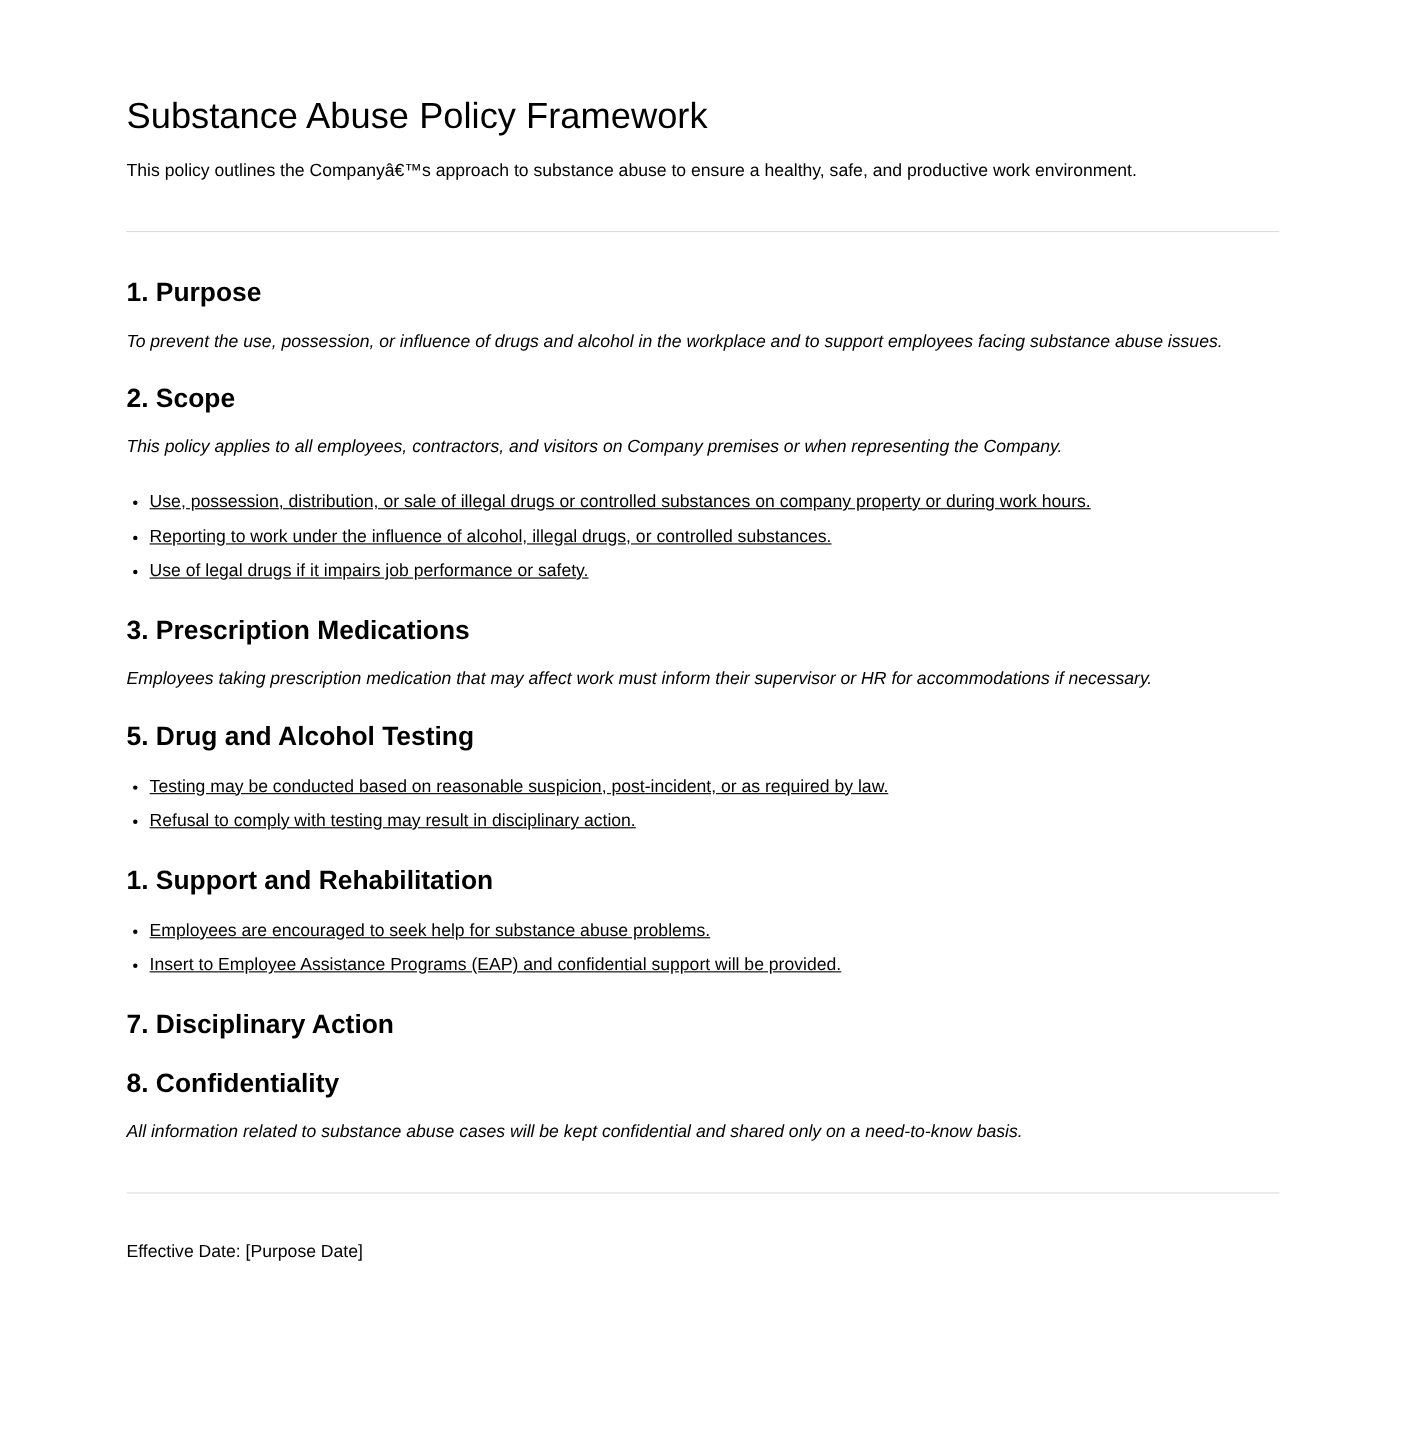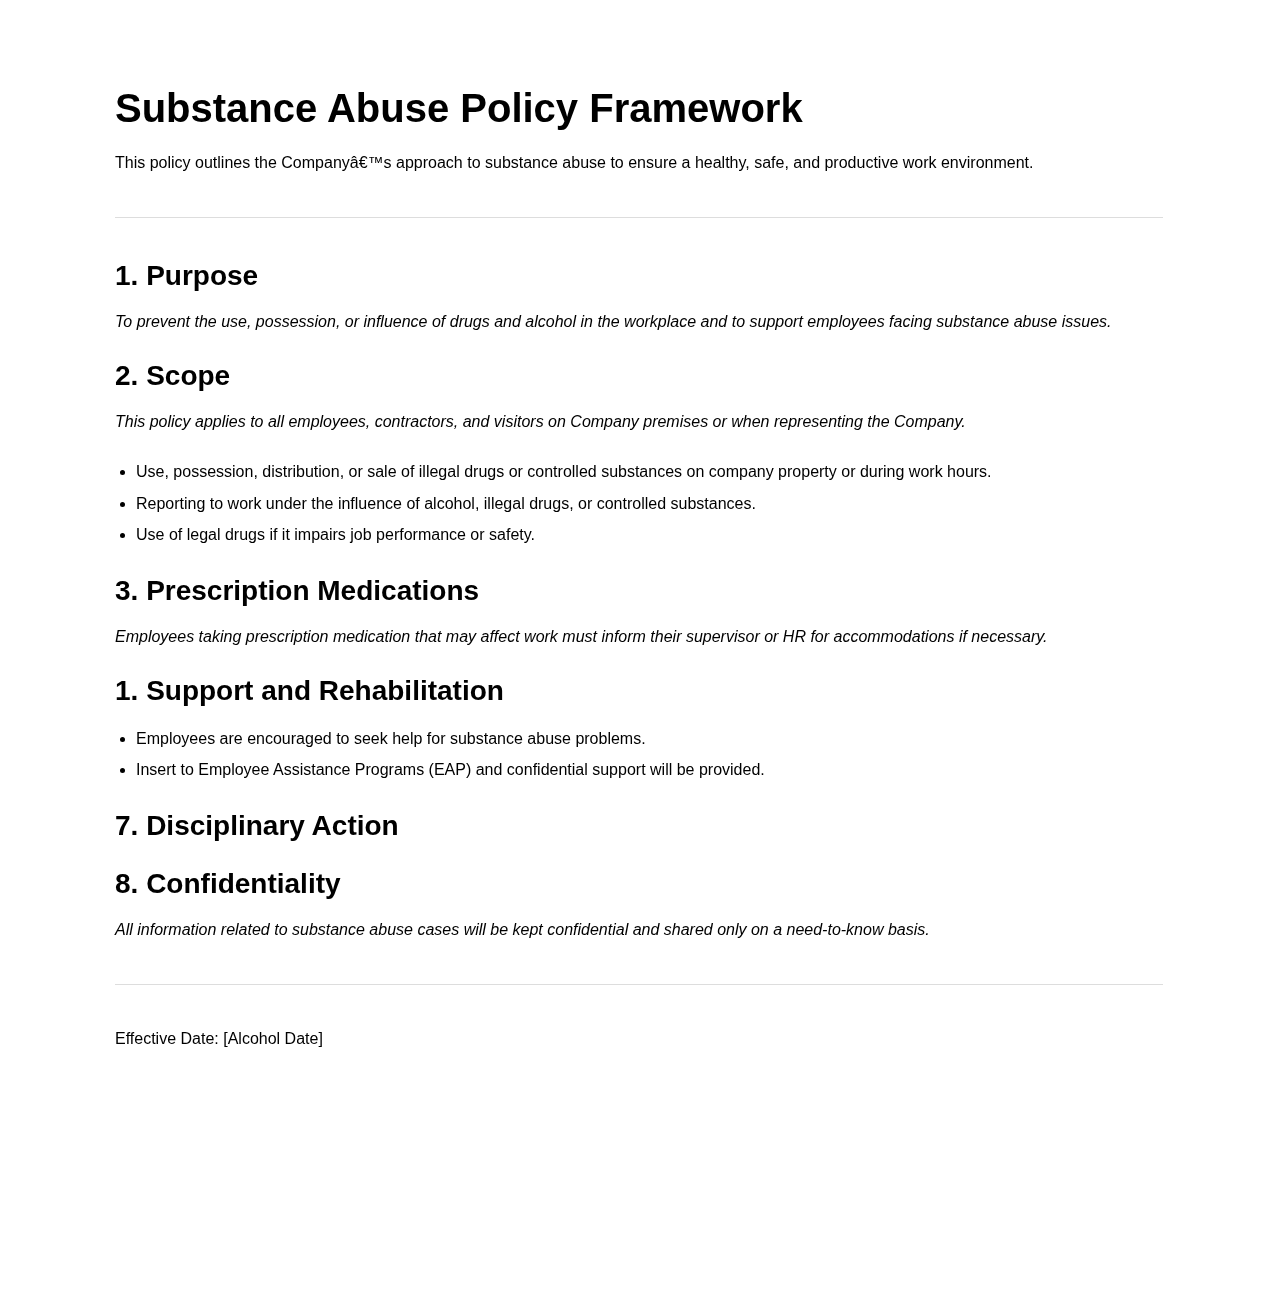--- a/index.html
+++ b/index.html
@@ -11,52 +11,53 @@
     font-size: 16px;
   }
   body { min-height: 1300px; width: 1278px; }
   .page {
     width: 1048px;
     margin: 0 auto;
     padding-top: 86px;
     padding-bottom: 80px;
   }
   h1 {
-    font-size: 40px;
-    font-weight: bold;
+    font-size: 33px;
+    font-weight: normal;
     margin: 0 0 20px 0;
     letter-spacing: 0;
   }
   .intro {
     margin: 0;
     line-height: 1.5;
   }
   hr {
     border: 0;
     border-top: 1px solid #dddddd;
     margin: 42px 0;
     height: 0;
   }
   h2 {
-    font-size: 28px;
+    font-size: 24px;
     font-weight: bold;
     margin: 26px 0 18px 0;
   }
   section p {
     margin: 0 0 24px 0;
     line-height: 1.5;
     font-style: italic;
   }
   section ul {
     margin: 0 0 24px 0;
     padding-left: 21px;
   }
   section li {
     margin: 4px 0;
     line-height: 1.72;
+    text-decoration: underline;
   }
   .footer-line {
     margin: 0;
     line-height: 1.5;
   }
   .footer-line strong { font-weight: normal; }
 </style>
 </head>
 <body>
 
@@ -78,32 +79,39 @@
           <li>Use, possession, distribution, or sale of illegal drugs or controlled substances on company property or during work hours.</li>
           <li>Reporting to work under the influence of alcohol, illegal drugs, or controlled substances.</li>
           <li>Use of legal drugs if it impairs job performance or safety.</li>
         </ul>
       </section>
       <section>
         <h2>3. Prescription Medications</h2>
         <p>Employees taking prescription medication that may affect work must inform their supervisor or HR for accommodations if necessary.</p>
       </section>
       <section>
+        <h2>5. Drug and Alcohol Testing</h2>
+        <ul>
+          <li>Testing may be conducted based on reasonable suspicion, post-incident, or as required by law.</li>
+          <li>Refusal to comply with testing may result in disciplinary action.</li>
+        </ul>
+      </section>
+      <section>
         <h2>1. Support and Rehabilitation</h2>
         <ul>
           <li>Employees are encouraged to seek help for substance abuse problems.</li>
           <li>Insert to Employee Assistance Programs (EAP) and confidential support will be provided.</li>
         </ul>
       </section>
       <section>
         <h2>7. Disciplinary Action</h2>
       </section>
       <section>
         <h2>8. Confidentiality</h2>
         <p>All information related to substance abuse cases will be kept confidential and shared only on a need-to-know basis.</p>
       </section>
     </div>
   <hr>
   <p class="footer-line">
     <strong>Effective Date:</strong>
-    <span>[Alcohol Date]</span>
+    <span>[Purpose Date]</span>
   </p>
 </div>
 
 </body></html>

